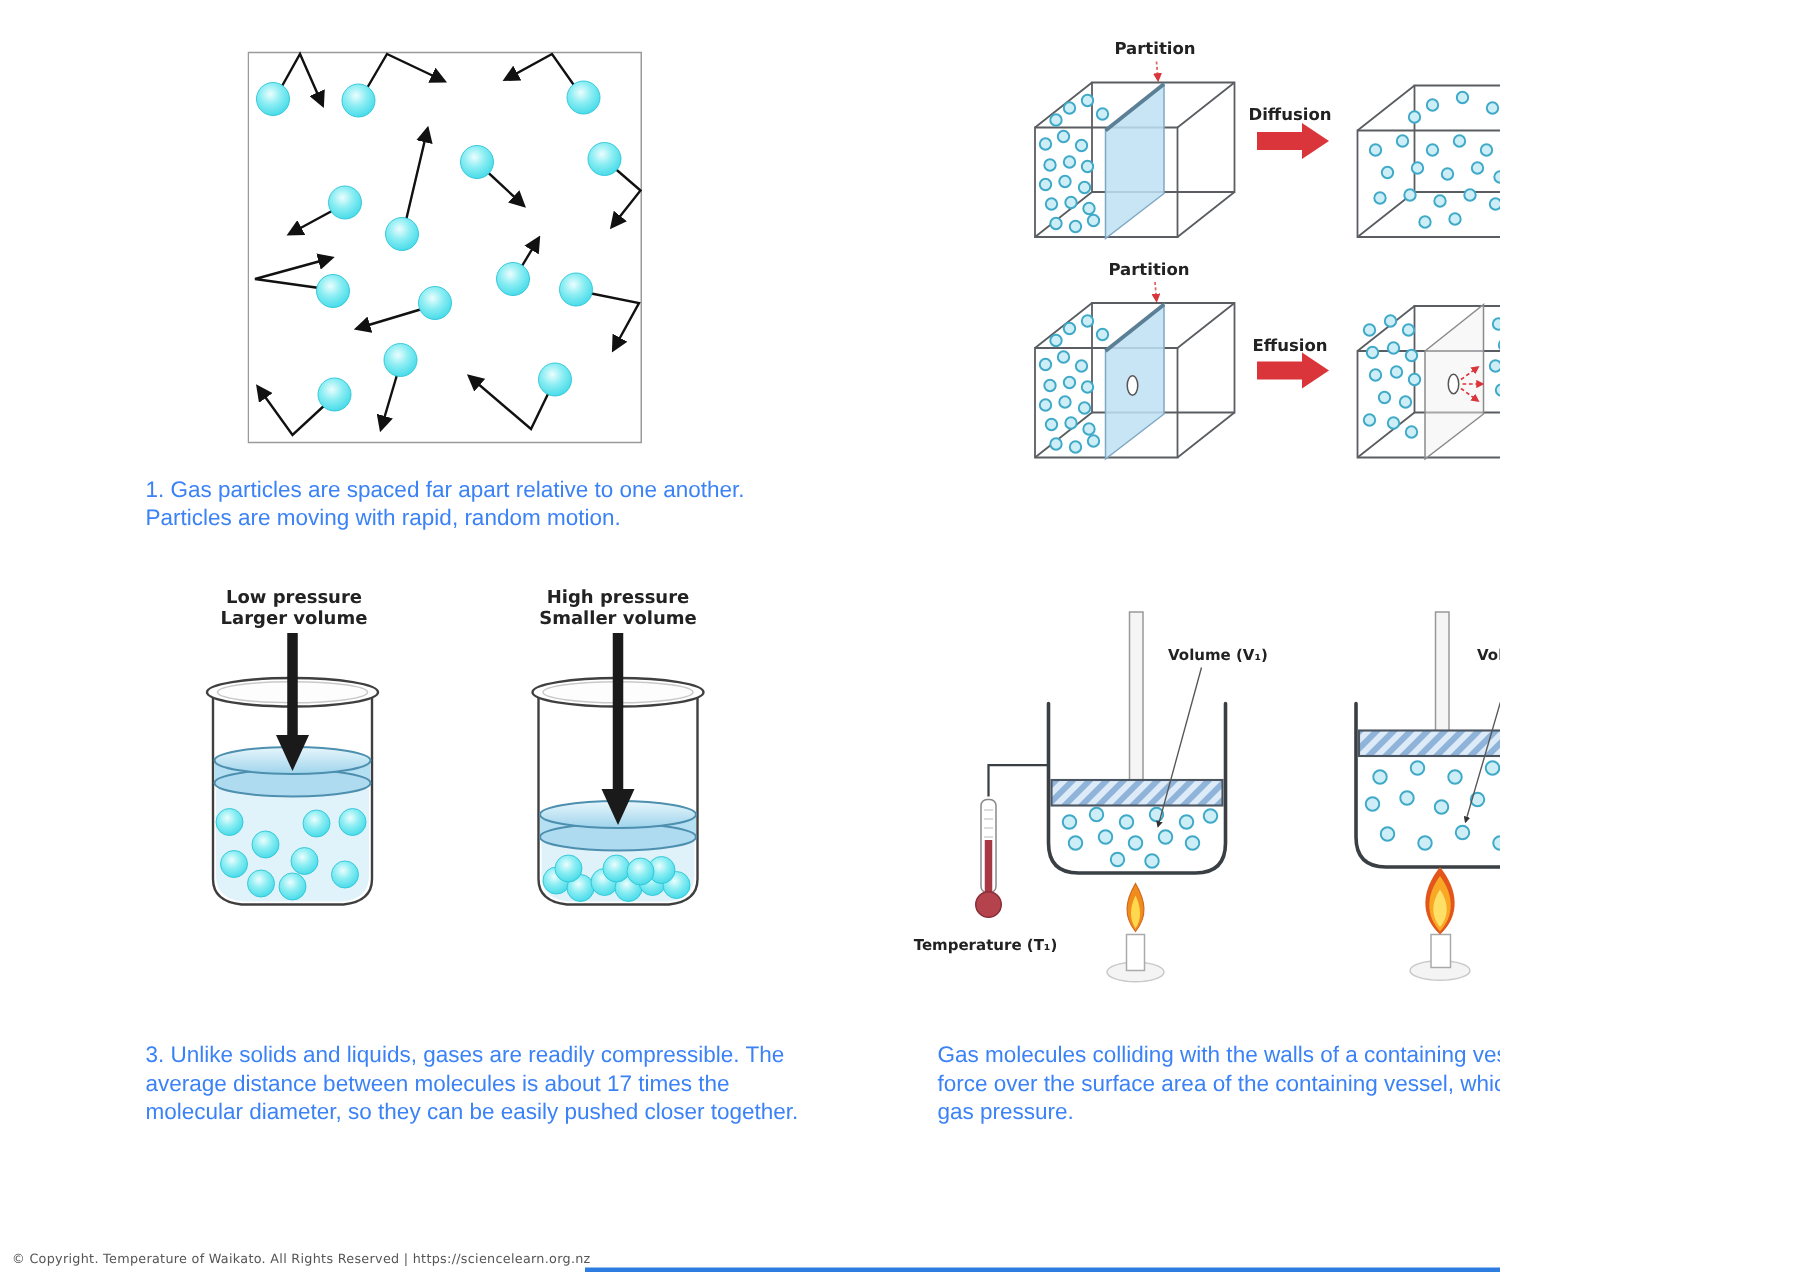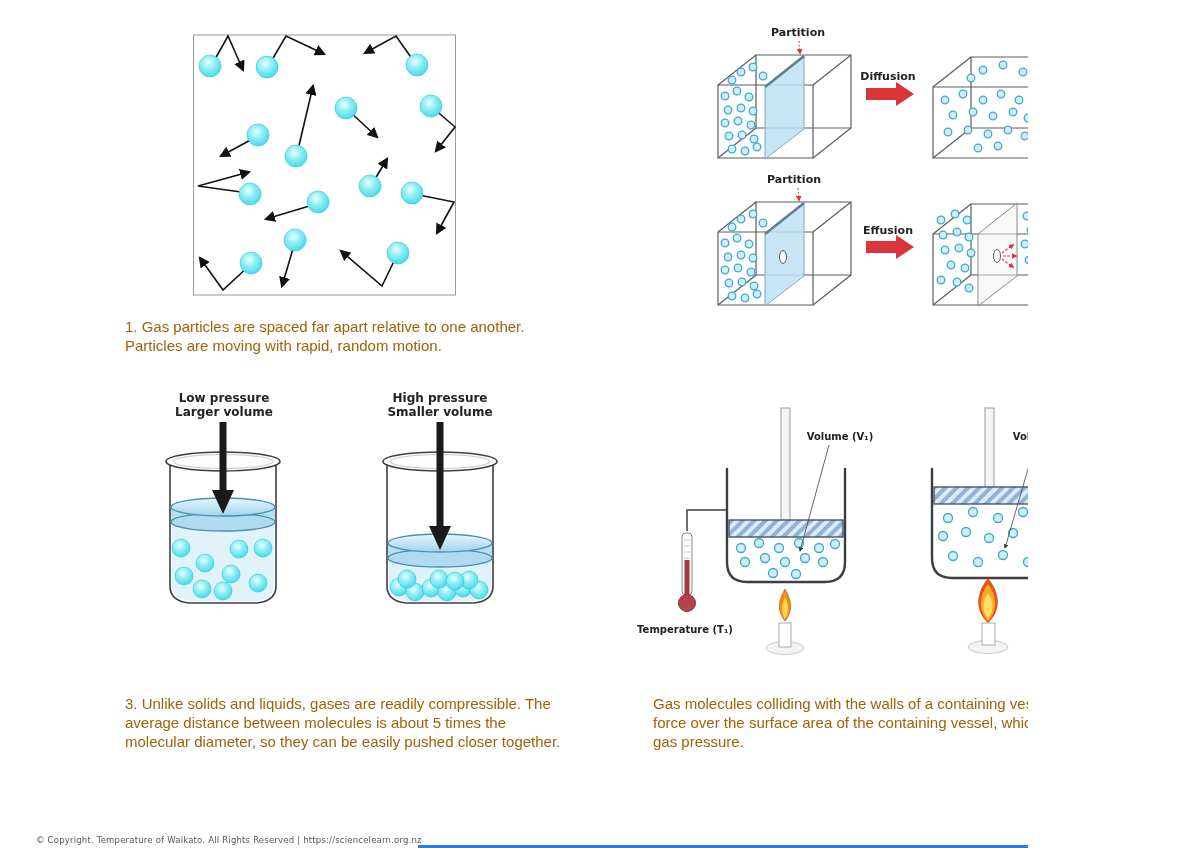--- a/index.html
+++ b/index.html
@@ -1,19 +1,19 @@
 <!DOCTYPE html>
 <html><head>
 <meta charset="utf-8">
 <style>
   html,body{margin:0;padding:0;background:#fff;}
   .page{position:relative;width:1000px;height:848px;background:#fff;overflow:hidden;
-        font-family:"Liberation Sans",sans-serif;color:#1a1a1a;margin-left:28px;}
+        font-family:"Liberation Sans",sans-serif;color:#1a1a1a;}
   .panel{position:absolute;}
-  .caption{position:absolute;font-size:15px;line-height:19px;color:#a16207;}
+  .caption{position:absolute;font-size:15px;line-height:19px;color:#3b82f6;}
   .caption p{margin:0 0 17px 0;}
   .copyright{position:absolute;left:8px;top:835px;font-size:8.5px;color:#555;
              font-family:"DejaVu Sans",sans-serif;letter-spacing:.2px;}
   .accent-bar{position:absolute;left:390px;right:0;bottom:0;height:3px;background:#2d7ce0;}
   svg text{font-family:"DejaVu Sans",sans-serif;font-weight:bold;fill:#222;}
   .lbl11{font-size:11px;}
   .lbl10{font-size:10px;}
   .lbl12{font-size:12px;}
   .pp{fill:#cdeef6;stroke:#3fa9c8;stroke-width:1.3px;}
   .wire{fill:none;stroke:#5a5d61;stroke-width:1.2px;}
@@ -386,20 +386,20 @@
         <g>
           <path d="M355,233 C341,220 343,203 355,188 C367,203 369,220 355,233 Z" fill="#e2561b"></path>
           <path d="M355,231 C345,220 346,206 355,194 C364,206 365,220 355,231 Z" fill="#f9a825"></path>
           <path d="M355,228 C349,221 349,212 355,203 C361,212 361,221 355,228 Z" fill="#ffe066"></path>
         </g>
       </g>
     </g>
   </svg>
 
   <div class="caption" style="left:97px;top:317px;width:440px">1. Gas particles are spaced far apart relative to one another. Particles are moving with rapid, random motion.</div>
-  <div class="caption" style="left:97px;top:694px;width:440px">3. Unlike solids and liquids, gases are readily compressible. The average distance between molecules is about 5 times the molecular diameter, so they can be easily pushed closer together.</div>
+  <div class="caption" style="left:97px;top:694px;width:440px">3. Unlike solids and liquids, gases are readily compressible. The average distance between molecules is about 17 times the molecular diameter, so they can be easily pushed closer together.</div>
   <div class="caption" style="left:625px;top:694px;width:478px">
     <p>Gas molecules colliding with the walls of a containing vessel exert a force over the surface area of the containing vessel, which results in a gas pressure.</p>
   </div>
 
   <div class="copyright">© Copyright. Temperature of Waikato. All Rights Reserved | https://sciencelearn.org.nz</div>
   <div class="accent-bar"></div>
 </div>
 
 </body></html>

